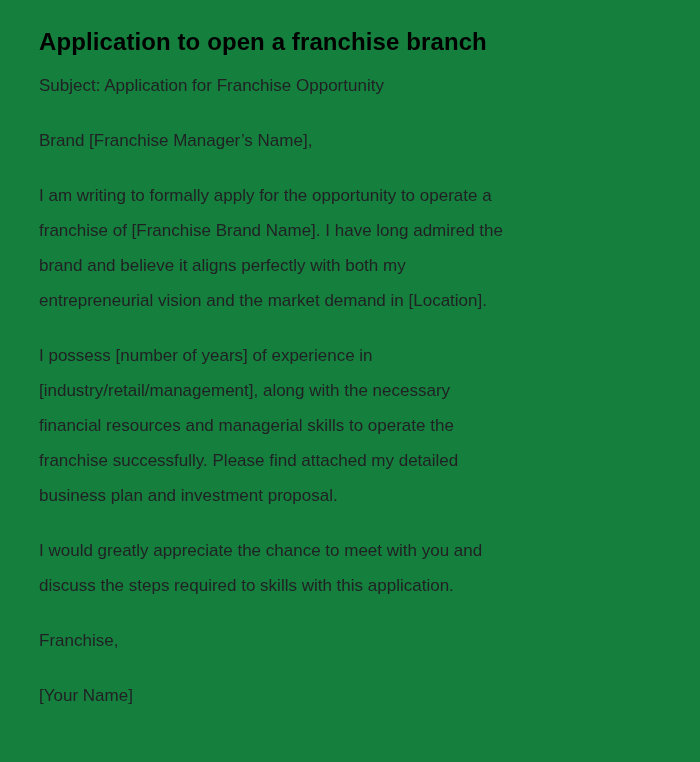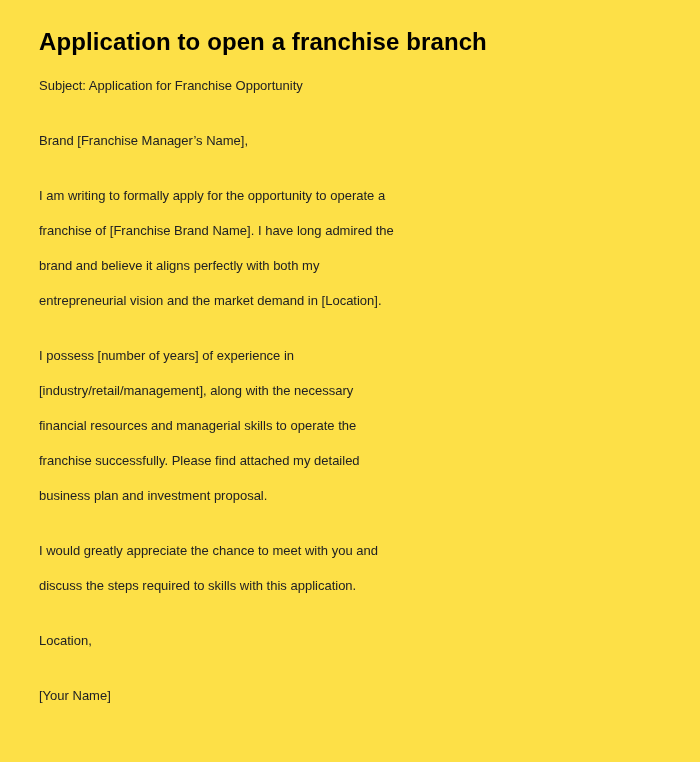--- a/index.html
+++ b/index.html
@@ -4,36 +4,36 @@
 <style>
   * { margin: 0; padding: 0; box-sizing: border-box; }
   html, body {
     width: 700px;
     background: #ffffff;
     font-family: "Liberation Sans", "DejaVu Sans", sans-serif;
   }
   .page {
     width: 700px;
     height: 762px;
-    background: #fde047;
+    background: #15803d;
     overflow: hidden;
   }
   .doc {
     padding: 26px 38px 0 39px;
   }
   .doc-title {
     font-size: 24px;
     line-height: 32px;
     font-weight: bold;
     color: #000000;
     letter-spacing: 0.1px;
     margin: 0 0 10px 0;
   }
   .para {
-    font-size: 13px;
+    font-size: 17px;
     line-height: 35px;
     color: #202124;
     white-space: pre-line;
     margin: 0 0 20px 0;
   }
 </style>
 </head>
 <body>
 
 <div class="page">
@@ -52,18 +52,18 @@
 
     <p class="para">I possess [number of years] of experience in
 [industry/retail/management], along with the necessary
 financial resources and managerial skills to operate the
 franchise successfully. Please find attached my detailed
 business plan and investment proposal.</p>
 
     <p class="para">I would greatly appreciate the chance to meet with you and
 discuss the steps required to skills with this application.</p>
 
-    <p class="para">Location,</p>
+    <p class="para">Franchise,</p>
 
     <p class="para">[Your Name]</p>
 
   </div>
 </div>
 
 </body></html>

